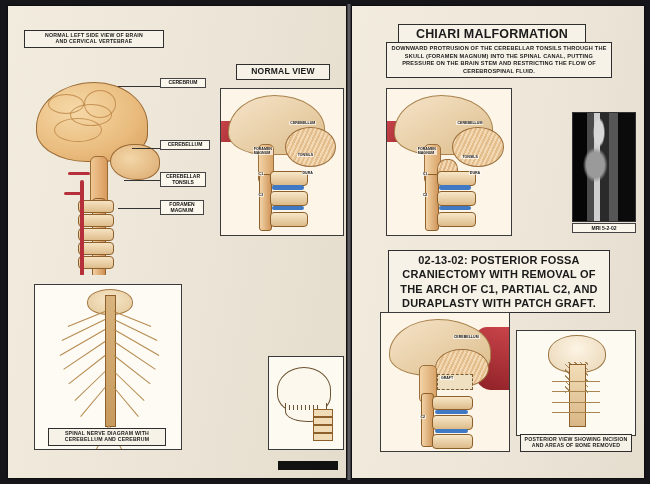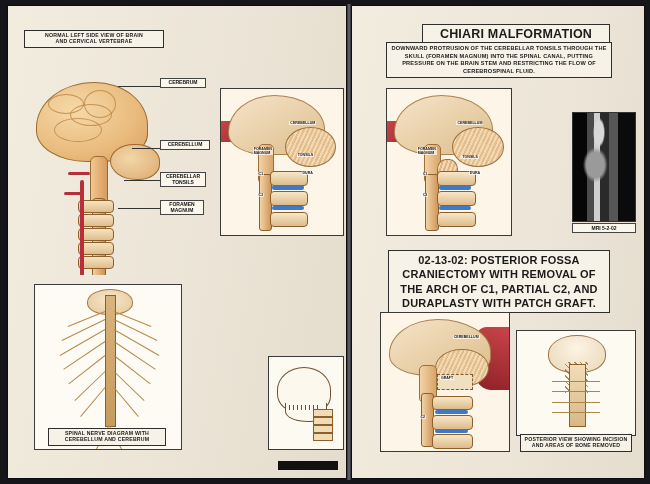--- a/index.html
+++ b/index.html
@@ -235,20 +235,21 @@
   <div class="leader" style="left:132px;top:148px;width:28px;"></div>
 
   <div class="label" style="left:160px;top:172px;width:46px;white-space:pre-line;">CEREBELLAR
 TONSILS</div>
   <div class="leader" style="left:124px;top:180px;width:36px;"></div>
 
   <div class="label" style="left:160px;top:200px;width:44px;white-space:pre-line;">FORAMEN
 MAGNUM</div>
   <div class="leader" style="left:118px;top:208px;width:42px;"></div>
 
+  <div class="cap med" style="left:236px;top:64px;width:94px;">NORMAL VIEW</div>
 
   <div class="plate" id="normal-sag-plate" style="left:220px;top:88px;width:124px;height:148px;">
     <div class="sag-sky"></div>
     <div class="sag-red"></div>
     <div class="sag-brain"></div>
     <div class="sag-cbl"></div>
     <div class="sag-stem"></div>
     <div class="sag-cord"></div>
     <div class="sag-vert" style="top:56%;"></div>
     <div class="sag-disc" style="top:66%;"></div>
@@ -291,21 +292,21 @@
     <div class="skull-outline"></div>
     <div class="skull-jaw"></div>
     <div class="skull-teeth"></div>
     <div class="skull-vert" style="top:52px;"></div>
     <div class="skull-vert" style="top:60px;"></div>
     <div class="skull-vert" style="top:68px;"></div>
     <div class="skull-vert" style="top:76px;"></div>
   </div>
   <div class="blackbar"></div>
 
-  <div class="cap huge" style="left:398px;top:24px;width:188px;margin-left:24px;">CHIARI MALFORMATION</div>
+  <div class="cap huge" style="left:398px;top:24px;width:188px;">CHIARI MALFORMATION</div>
   <div class="cap tiny" style="left:386px;top:42px;width:226px;text-align:center;font-size:5.6px;line-height:1.35;">DOWNWARD PROTRUSION OF THE CEREBELLAR TONSILS THROUGH THE SKULL (FORAMEN MAGNUM) INTO THE SPINAL CANAL, PUTTING PRESSURE ON THE BRAIN STEM AND RESTRICTING THE FLOW OF CEREBROSPINAL FLUID.</div>
 
   <div class="plate" id="chiari-sag-plate" style="left:386px;top:88px;width:126px;height:148px;">
     <div class="sag-sky"></div>
     <div class="sag-red"></div>
     <div class="sag-brain"></div>
     <div class="sag-cbl"></div>
     <div class="sag-stem"></div>
     <div class="sag-cord"></div>
     <div style="position:absolute;left:40%;top:48%;width:16%;height:16%;border-radius:40%;

